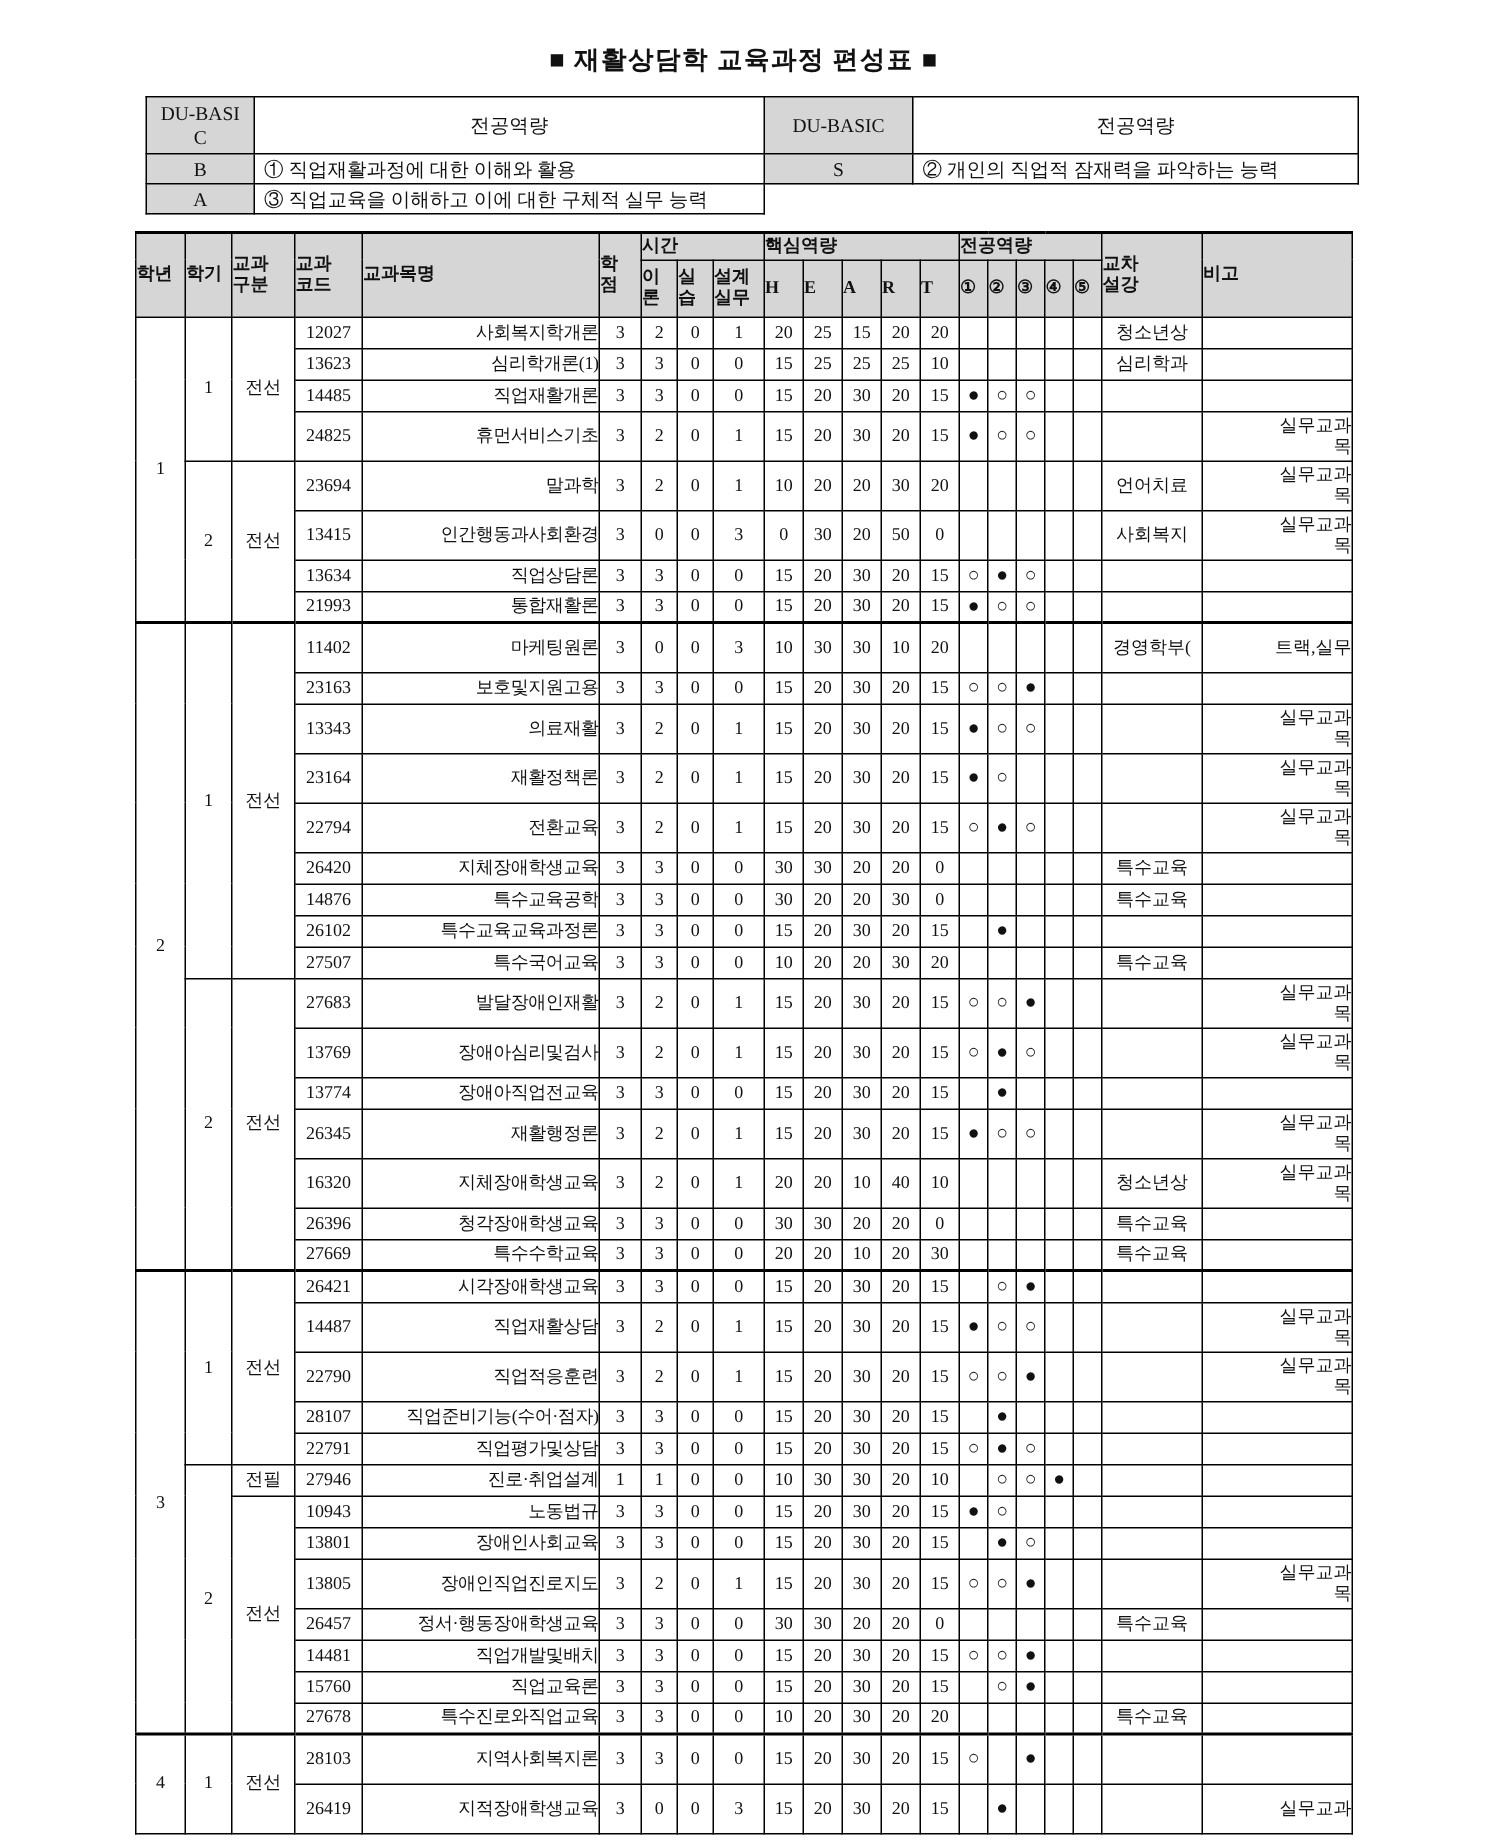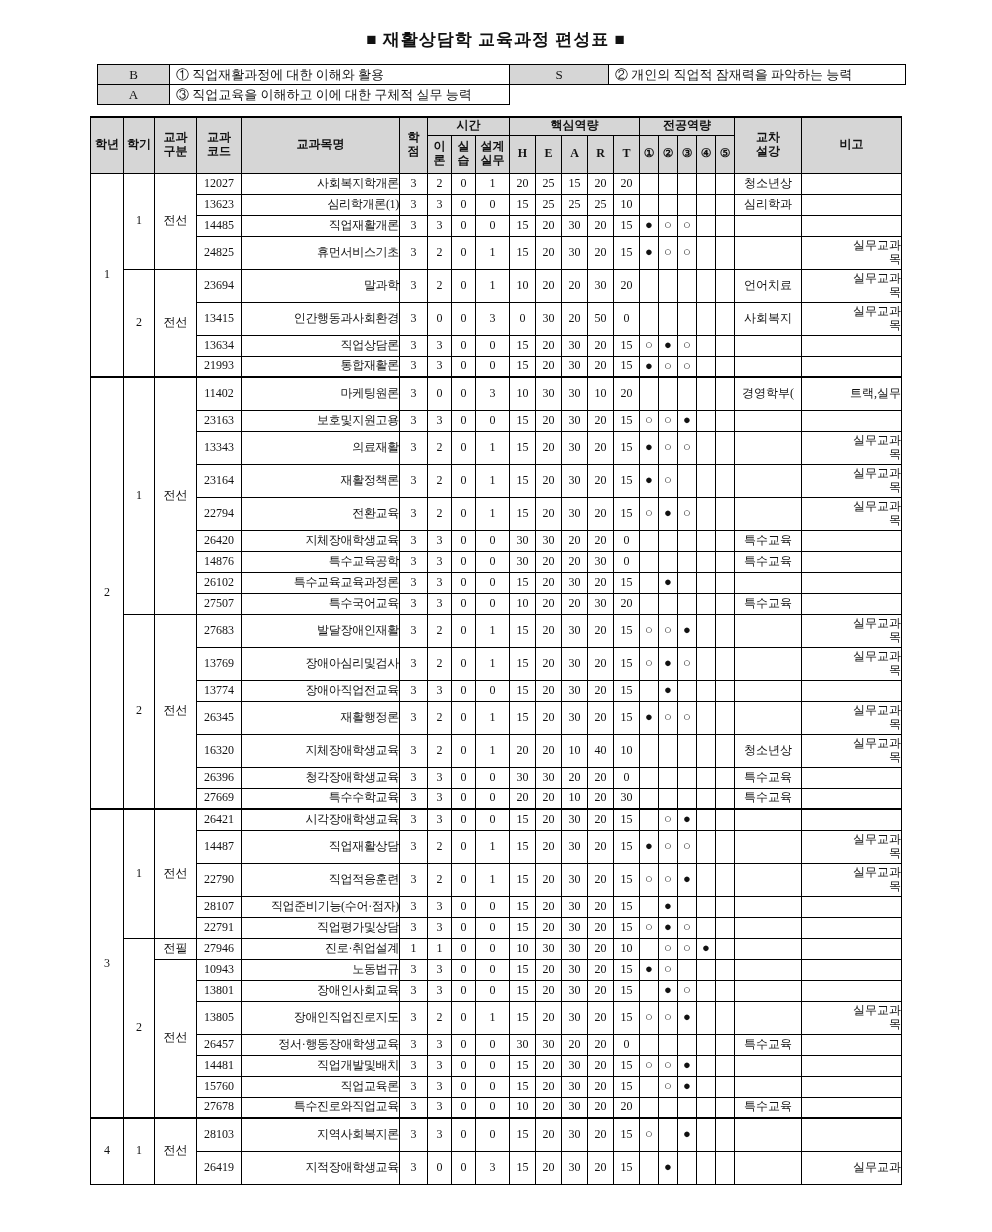--- a/index.html
+++ b/index.html
@@ -29,21 +29,21 @@
   .du-table td.desc { text-align: left; padding-left: 6px; }
   .du-table td.empty { border: none; }
   .wrap-key { display: inline-block; width: 58px; word-break: break-all; }
 
   
   .main-table { margin: 11px 0 0 90px; width: 812px; border-top: 2px solid #000; }
   .main-table th, .main-table td { border: 1px solid #000; }
   .main-table thead th {
     background: #d6d6d6;
     font-size: 12px; font-weight: bold;
-    text-align: center; white-space: pre-line; line-height: 1.15;
+    text-align: left; white-space: pre-line; line-height: 1.15;
   }
   .main-table thead tr.h1 { height: 18px; }
   .main-table thead tr.h2 { height: 38px; }
   .main-table tbody td {
     font-size: 12px; text-align: center; line-height: 1.15;
     overflow: hidden;
   }
   .main-table tbody td.name { text-align: right; padding-left: 3px; white-space: nowrap; letter-spacing: -0.3px; }
   .main-table tbody td.mark { font-size: 13px; padding: 0; }
   .main-table tbody td.cross span { display: inline-block; width: 52px; word-break: break-all; text-align: center; }
@@ -57,20 +57,26 @@
 <div class="title">■ 재활상담학 교육과정 편성표 ■</div>
 
 <table class="du-table">
   <colgroup>
     <col style="width:72px">
       <col style="width:340px">
       <col style="width:99px">
       <col style="width:297px">
   </colgroup>
   <tbody>
+      <tr class="hdr">
+    <td class="gray"><span class="wrap-key">DU-BASIC</span></td>
+    <td>전공역량</td>
+    <td class="gray">DU-BASIC</td>
+    <td>전공역량</td>
+  </tr>
   <tr class="r">
     <td class="gray">B</td>
     <td class="desc">① 직업재활과정에 대한 이해와 활용</td>
     <td class="gray">S</td>
     <td class="desc">② 개인의 직업적 잠재력을 파악하는 능력</td>
   </tr>
   <tr class="r">
     <td class="gray">A</td>
     <td class="desc">③ 직업교육을 이해하고 이에 대한 구체적 실무 능력</td>
     <td class="empty" colspan="2"></td>

